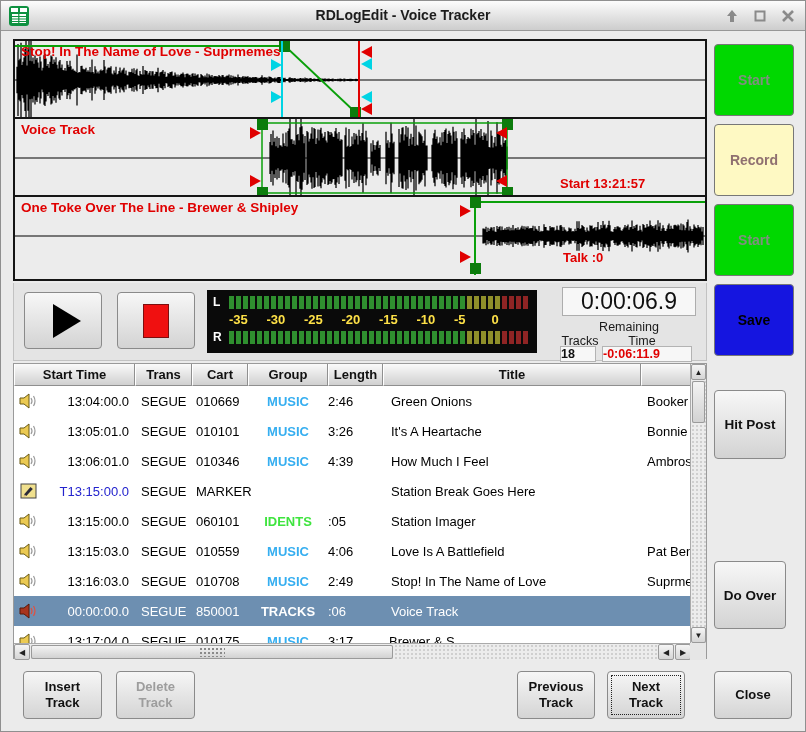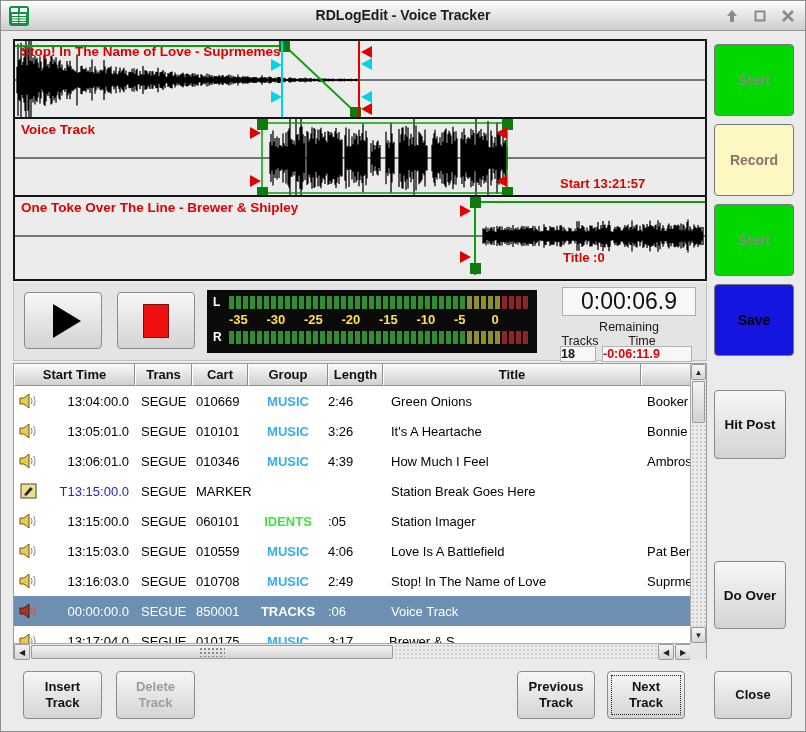--- a/index.html
+++ b/index.html
@@ -147,21 +147,21 @@
           <line x1="0" y1="39" x2="690" y2="39" stroke="#000" stroke-width="1"></line>
           <path d="M468 31.4L468 46.6M469 31.4L469 46.6M470 32.2L470 45.8M471 29.8L471 48.2M472 34.9L472 43.1M473 30.7L473 47.3M474 34.1L474 43.9M475 31.7L475 46.3M476 30.2L476 47.8M477 30.4L477 47.6M478 33.6L478 44.4M479 30.1L479 47.9M480 34.5L480 43.5M481 35.0L481 43.0M482 28.9L482 49.1M483 32.1L483 45.9M484 30.1L484 47.9M485 29.3L485 48.7M486 33.2L486 44.8M487 29.4L487 48.6M488 33.1L488 44.9M489 32.8L489 45.2M490 31.2L490 46.8M491 33.0L491 45.0M492 30.0L492 48.0M493 32.6L493 45.4M494 29.8L494 48.2M495 33.6L495 44.4M496 30.8L496 47.2M497 33.3L497 44.7M498 28.1L498 49.9M499 33.3L499 44.7M500 31.5L500 46.5M501 30.9L501 47.1M502 32.7L502 45.3M503 30.2L503 47.8M504 32.9L504 45.1M505 32.3L505 45.7M506 30.6L506 47.4M507 28.7L507 49.3M508 31.7L508 46.3M509 29.2L509 48.8M510 32.5L510 45.5M511 29.5L511 48.5M512 31.1L512 46.9M513 29.2L513 48.8M514 31.7L514 46.3M515 30.9L515 47.1M516 31.3L516 46.7M517 31.1L517 46.9M518 28.7L518 49.3M519 33.7L519 44.3M520 29.3L520 48.7M521 31.8L521 46.2M522 32.4L522 45.6M523 34.1L523 43.9M524 29.1L524 48.9M525 34.9L525 43.1M526 33.7L526 44.3M527 34.5L527 43.5M528 33.9L528 44.1M529 27.2L529 50.8M530 29.9L530 48.1M531 30.1L531 47.9M532 33.2L532 44.8M533 33.6L533 44.4M534 33.6L534 44.4M535 29.0L535 49.0M536 30.7L536 47.3M537 29.9L537 48.1M538 30.6L538 47.4M539 30.2L539 47.8M540 33.7L540 44.3M541 32.8L541 45.2M542 28.7L542 49.3M543 32.7L543 45.3M544 33.2L544 44.8M545 28.4L545 49.6M546 28.1L546 49.9M547 29.8L547 48.2M548 34.0L548 44.0M549 30.2L549 47.8M550 32.4L550 45.6M551 33.6L551 44.4M552 34.7L552 43.3M553 34.0L553 44.0M554 30.6L554 47.4M555 31.4L555 46.6M556 31.3L556 46.7M557 34.6L557 43.4M558 34.0L558 44.0M559 34.4L559 43.6M560 31.7L560 46.3M561 34.1L561 43.9M562 24.3L562 53.7M563 31.0L563 47.0M564 24.3L564 53.7M565 31.9L565 46.1M566 31.2L566 46.8M567 27.9L567 50.1M568 29.1L568 48.9M569 30.0L569 48.0M570 33.3L570 44.7M571 35.0L571 43.0M572 30.4L572 47.6M573 33.4L573 44.6M574 34.3L574 43.7M575 28.2L575 49.8M576 28.9L576 49.1M577 28.5L577 49.5M578 31.8L578 46.2M579 31.0L579 47.0M580 29.9L580 48.1M581 33.6L581 44.4M582 29.9L582 48.1M583 24.9L583 53.1M584 32.6L584 45.4M585 32.2L585 45.8M586 27.9L586 50.1M587 30.9L587 47.1M588 23.9L588 54.1M589 28.2L589 49.8M590 27.4L590 50.6M591 31.4L591 46.6M592 30.4L592 47.6M593 28.0L593 50.0M594 23.8L594 54.2M595 28.2L595 49.8M596 34.2L596 43.8M597 34.4L597 43.6M598 34.9L598 43.1M599 31.9L599 46.1M600 29.9L600 48.1M601 32.3L601 45.7M602 29.5L602 48.5M603 29.3L603 48.7M604 30.3L604 47.7M605 30.6L605 47.4M606 33.2L606 44.8M607 33.9L607 44.1M608 32.2L608 45.8M609 30.4L609 47.6M610 27.9L610 50.1M611 30.6L611 47.4M612 29.1L612 48.9M613 27.5L613 50.5M614 32.7L614 45.3M615 30.2L615 47.8M616 30.1L616 47.9M617 23.4L617 54.6M618 31.9L618 46.1M619 29.0L619 49.0M620 30.7L620 47.3M621 27.9L621 50.1M622 27.6L622 50.4M623 33.9L623 44.1M624 33.2L624 44.8M625 28.7L625 49.3M626 32.7L626 45.3M627 34.4L627 43.6M628 27.0L628 51.0M629 27.9L629 50.1M630 30.8L630 47.2M631 30.6L631 47.4M632 27.1L632 50.9M633 29.8L633 48.2M634 29.3L634 48.7M635 23.5L635 54.5M636 28.0L636 50.0M637 29.4L637 48.6M638 28.9L638 49.1M639 31.3L639 46.7M640 28.6L640 49.4M641 27.6L641 50.4M642 32.9L642 45.1M643 23.2L643 54.8M644 29.5L644 48.5M645 25.7L645 52.3M646 33.9L646 44.1M647 31.6L647 46.4M648 28.2L648 49.8M649 31.1L649 46.9M650 33.8L650 44.2M651 34.1L651 43.9M652 31.8L652 46.2M653 28.3L653 49.7M654 26.5L654 51.5M655 32.1L655 45.9M656 28.8L656 49.2M657 31.6L657 46.4M658 31.9L658 46.1M659 28.2L659 49.8M660 27.8L660 50.2M661 28.3L661 49.7M662 29.2L662 48.8M663 27.6L663 50.4M664 28.6L664 49.4M665 32.8L665 45.2M666 26.5L666 51.5M667 33.3L667 44.7M668 27.2L668 50.8M669 28.6L669 49.4M670 33.2L670 44.8M671 30.8L671 47.2M672 25.1L672 52.9M673 22.4L673 55.6M674 33.6L674 44.4M675 29.3L675 48.7M676 31.8L676 46.2M677 34.1L677 43.9M678 32.0L678 46.0M679 27.4L679 50.6M680 29.6L680 48.4M681 30.8L681 47.2M682 31.2L682 46.8M683 28.1L683 49.9M684 30.1L684 47.9M685 31.2L685 46.8M686 29.7L686 48.3M687 34.5L687 43.5M688 30.1L688 47.9" stroke="#000" stroke-width="1.25" fill="none"></path>
           <line x1="460" y1="5" x2="690" y2="5" stroke="#0aa00a" stroke-width="2"></line>
           <line x1="460" y1="0" x2="460" y2="78" stroke="#0aa00a" stroke-width="2"></line>
           <rect x="455" y="0" width="11" height="11" fill="#0c7c0c"></rect>
           <rect x="455" y="66" width="11" height="11" fill="#0c7c0c"></rect>
           <polygon points="445,8 445,20 456,14" fill="#e00000"></polygon>
           <polygon points="445,54 445,66 456,60" fill="#e00000"></polygon>
         </svg>
       <div class="ttitle">One Toke Over The Line - Brewer &amp; Shipley</div>
-      <div class="tanno anno-2">Title :0</div>
+      <div class="tanno anno-2">Talk :0</div>
     </div>
   </div>
 
   <div class="transport">
     <div class="btn play">
         <span class="playtri"></span>
       </div>
     <div class="btn stop">
         <span class="stopsq"></span>
       </div>

